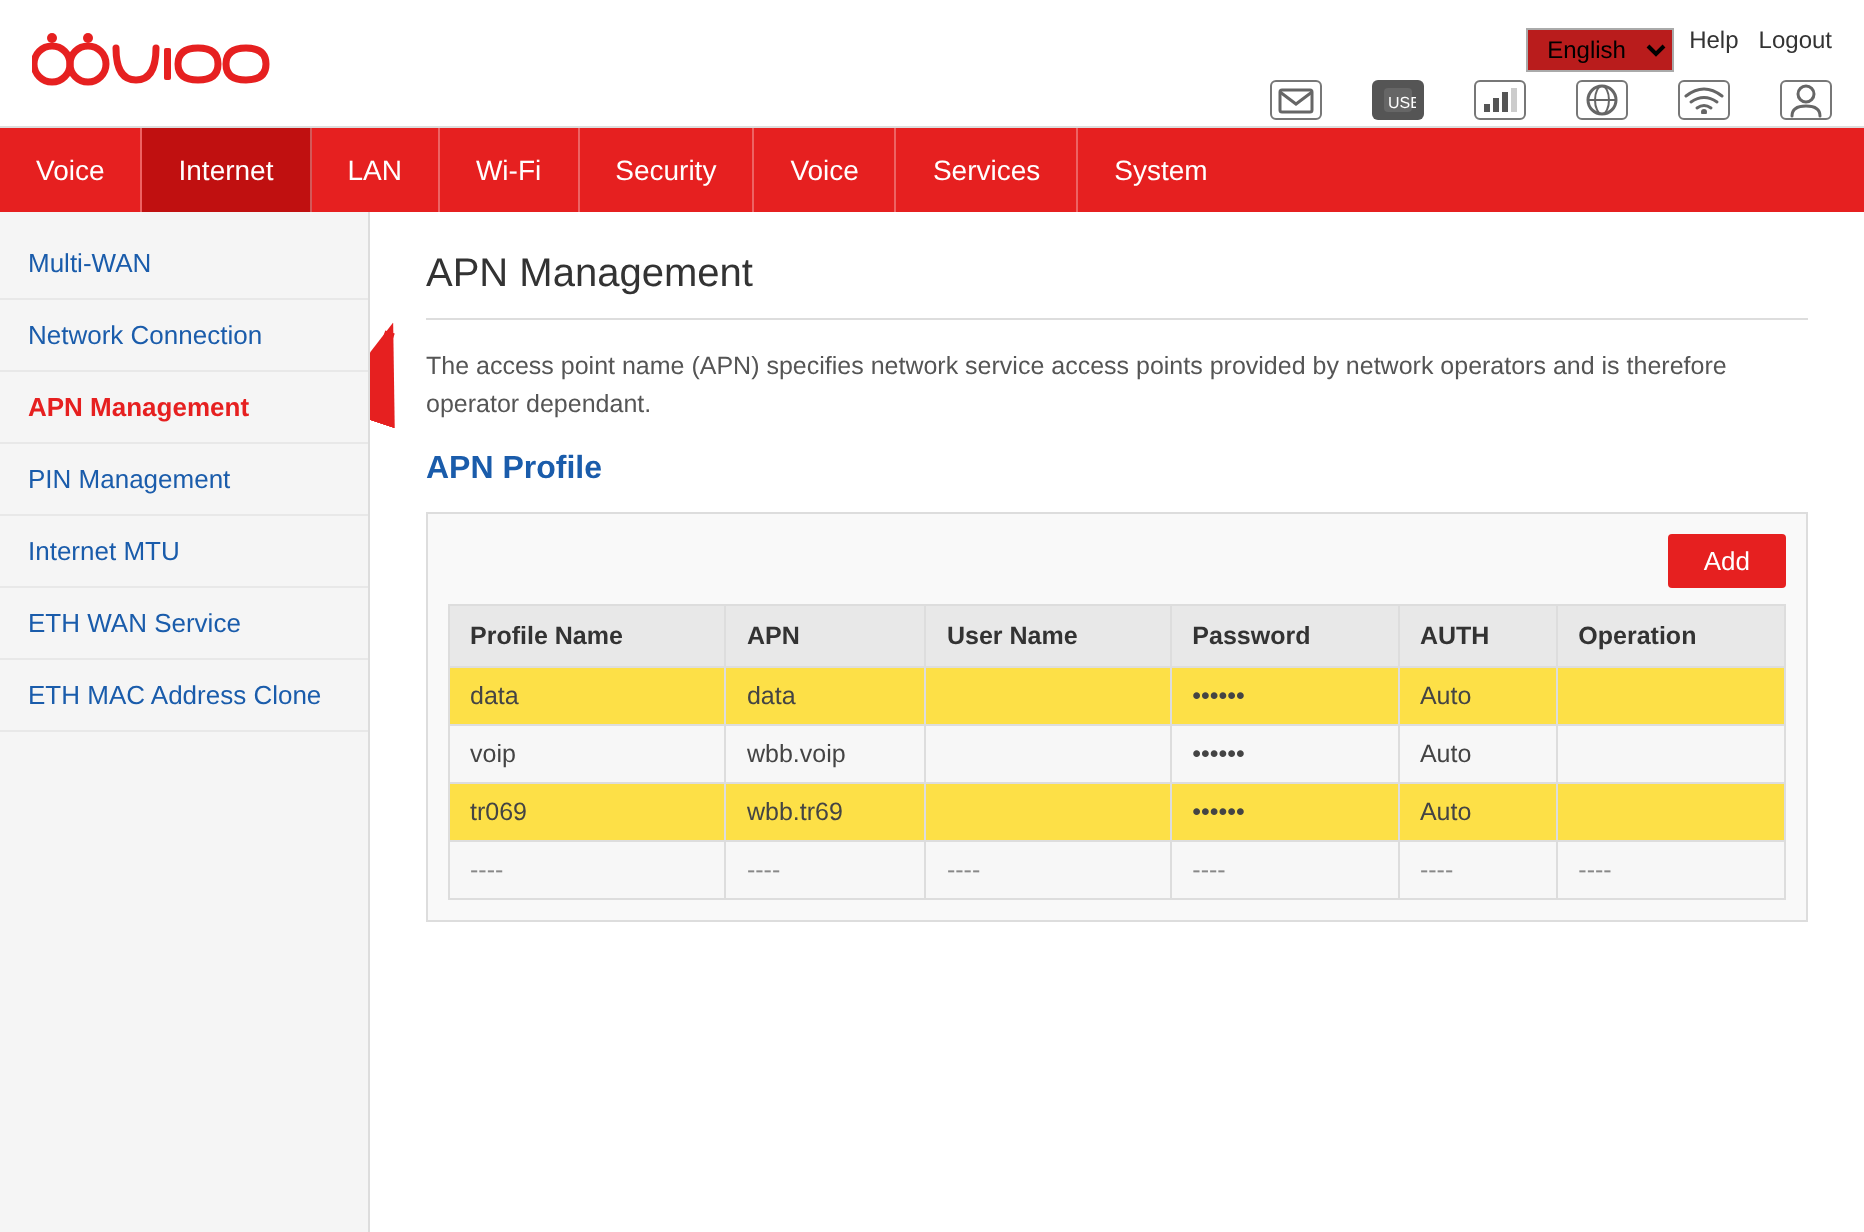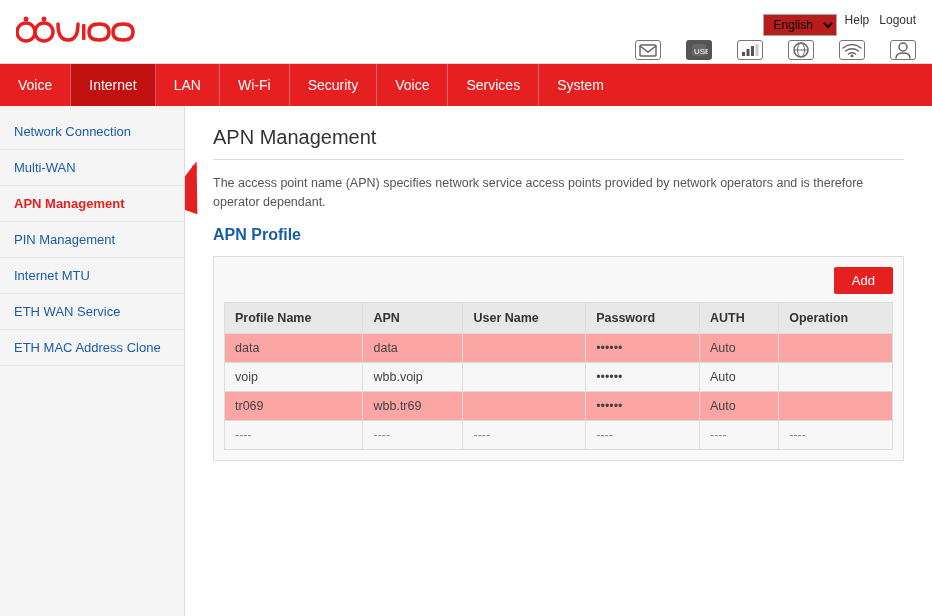--- a/index.html
+++ b/index.html
@@ -38,21 +38,21 @@
     .note { font-size: 12.5px; color: #555; line-height: 1.5; margin-bottom: 20px; }
     .note strong { color: #333; }
 
     .section-title { font-size: 16px; color: #1a5cab; margin-bottom: 12px; font-weight: 600; }
 
     
     .table-container { background: #f9f9f9; border: 1px solid #ddd; padding: 10px; }
     .add-btn-row { display: flex; justify-content: flex-end; margin-bottom: 8px; }
     .add-btn { background: #e62020; color: #fff; border: none; padding: 6px 18px; font-size: 13px; font-weight: normal; cursor: pointer; border-radius: 2px; }
 
-    table { width: 100%; border-collapse: collapse; background: #fca5a5; }
+    table { width: 100%; border-collapse: collapse; background: #fde047; }
     thead tr { background: #e8e8e8; }
     th { padding: 8px 10px; text-align: left; font-size: 12.5px; font-weight: 600; color: #333; border: 1px solid #ddd; }
     td { padding: 7px 10px; font-size: 12.5px; color: #444; border: 1px solid #ddd; }
     tr:nth-child(even) td { background: #f7f7f7; }
     .last-row td { background: #e8e8e8; color: #888; }
 
     
     .oo-logo { display: flex; align-items: center; gap: 2px; }
     .oo-logo-svg { width: 130px; height: 36px; }
   </style>
@@ -144,22 +144,22 @@
   <div class="nav-item">Wi-Fi</div>
   <div class="nav-item">Security</div>
   <div class="nav-item">Voice</div>
   <div class="nav-item">Services</div>
   <div class="nav-item">System</div>
 </nav>
 
 <div class="main-layout">
 
   <aside class="sidebar">
+    <div class="sidebar-item">Multi-WAN</div>
     <div class="sidebar-item">Network Connection</div>
-    <div class="sidebar-item">Multi-WAN</div>
     <div class="sidebar-item active">APN Management</div>
     <div class="sidebar-item">PIN Management</div>
     <div class="sidebar-item">Internet MTU</div>
     <div class="sidebar-item">ETH WAN Service</div>
     <div class="sidebar-item">ETH MAC Address Clone</div>
   </aside>
 
   <main class="content" style="position:relative;">
 
     <svg style="position:absolute;top:0;left:-180px;width:220px;height:380px;pointer-events:none;z-index:10;" viewBox="0 0 220 380">

